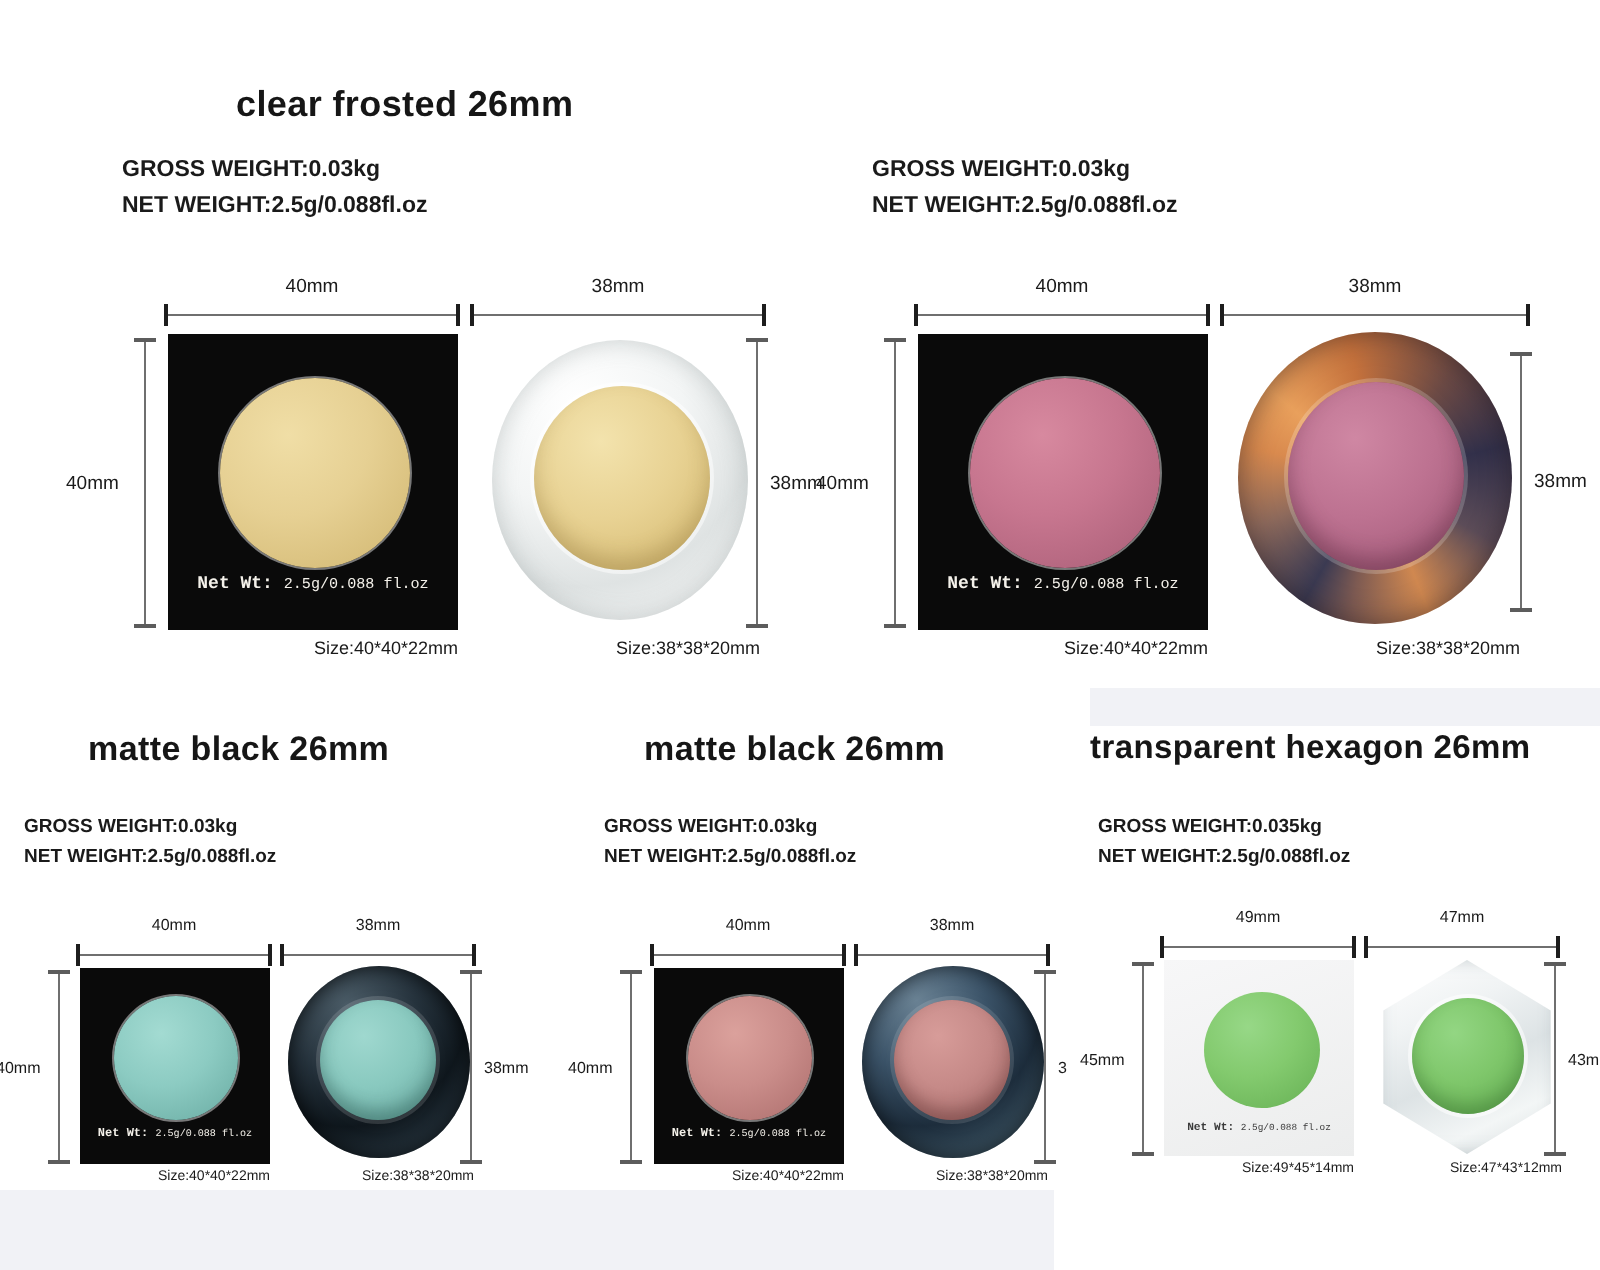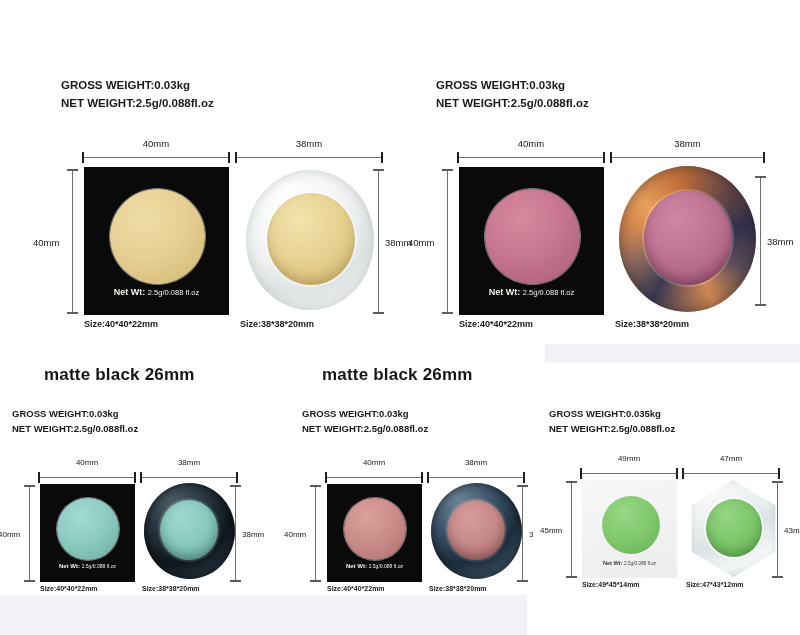--- a/index.html
+++ b/index.html
@@ -54,44 +54,45 @@
   .photo.dark { background:#0a0a0a; }
   .photo.light { background:#f2f2f2; }
   .pan {
     position:absolute; border-radius:50%;
     box-shadow: 0 0 0 1px rgba(255,255,255,.45);
   }
   .pan.noring { box-shadow:none; }
   .netwt {
     position:absolute; left:0; right:0;
     text-align:center; color:#f4f1ea;
-    font-family: Liberation Sans, sans-serif; font-weight:700;
+    font-family: Liberation Mono, monospace; font-weight:700;
     white-space:nowrap;
   }
   .netwt .v { font-weight:400; font-size:.84em; }
   .sizecap {
-    position:absolute; left:0; right:0; text-align:left;
-    color:#1a1a1a; font-weight:700; white-space:nowrap;
+    position:absolute; left:0; right:0; text-align:right;
+    color:#1a1a1a; font-weight:400; white-space:nowrap;
   }
 
   
   .jar { position:absolute; }
   .jar-body { position:absolute; inset:0; border-radius:50%; }
   .jar-inner { position:absolute; border-radius:50%; }
   .jar-hex { position:absolute; inset:0; }
 
   .greyband { position:absolute; background:#f1f2f6; }
 </style>
 </head>
 <body>
 
 <div class="page">
 
   <div class="panel" style="left:60px; top:36px; width:330px; height:290px;">
 
+    <div class="p-title" style="position:absolute; left:58px; top:6px; font-size:18px;">clear frosted 26mm</div>
 
     <div class="p-weights" style="position:absolute; left:1px; top:40px; font-size:11.5px; line-height:18px;">
       <div>GROSS WEIGHT:0.03kg</div>
       <div>NET WEIGHT:2.5g/0.088fl.oz</div>
     </div>
 
     <div class="dim-h" style="left:22px; top:116px; width:148px; font-size:9.5px;">
       <div class="bar"></div>
       <div class="cap l"></div>
       <div class="cap r"></div>
@@ -319,20 +320,21 @@
                     radial-gradient(circle at 38% 30%, #d79c99 0%, #c68a88 46%, #b07573 82%, #9a6462 100%);
                   box-shadow: inset 0 -5px 8px rgba(70,30,30,.35), 0 0 0 2px rgba(255,255,255,.12);"></div>
     </div>
     <div class="sizecap" style="left:149px; top:225px; width:95px; font-size:7px;">Size:38*38*20mm</div>
   </div>
 
   <div class="greyband" style="left:545px; top:344px; width:255px; height:19px;"></div>
 
   <div class="panel" style="left:540px; top:360px; width:260px; height:230px;">
 
+    <div class="p-title" style="position:absolute; left:5px; top:5px; font-size:16.5px;">transparent hexagon 26mm</div>
 
     <div class="p-weights" style="position:absolute; left:9px; top:46px; font-size:9.5px; line-height:15px;">
       <div>GROSS WEIGHT:0.035kg</div>
       <div>NET WEIGHT:2.5g/0.088fl.oz</div>
     </div>
 
     <div class="dim-h" style="left:40px; top:108px; width:98px; font-size:8px;">
       <div class="bar"></div>
       <div class="cap l"></div>
       <div class="cap r"></div>

